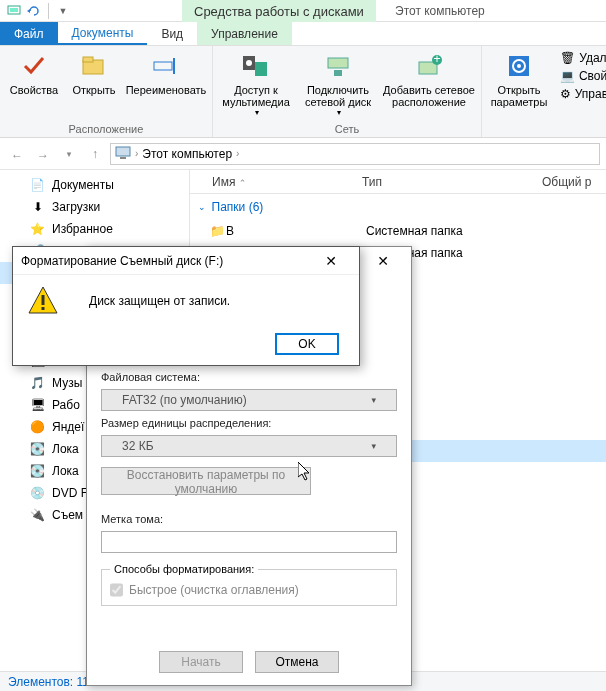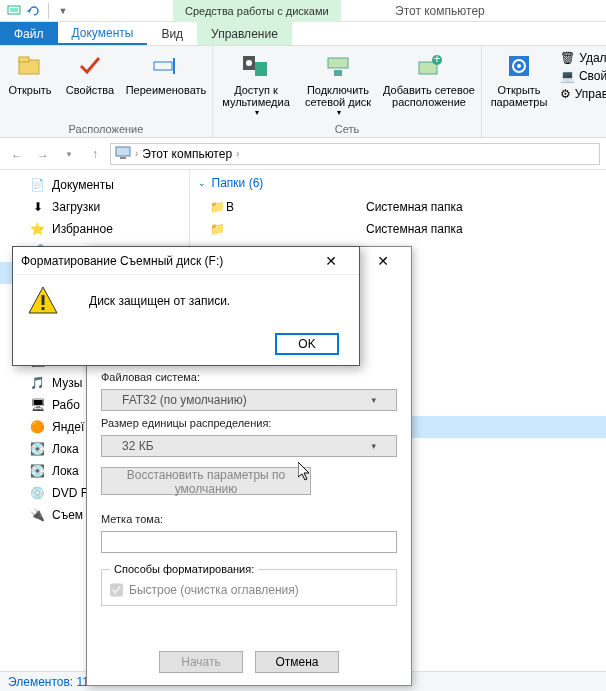--- a/index.html
+++ b/index.html
@@ -4,21 +4,21 @@
 <style>
 * { box-sizing: border-box; margin: 0; padding: 0; font-family: "Segoe UI", Tahoma, sans-serif; font-size: 12px; }
 body { background: #fff; width: 606px; height: 691px; overflow: hidden; position: relative; }
 
 
 .titlebar { height: 22px; background: #fff; border-bottom: 1px solid #e0e0e0; display: flex; align-items: center; padding: 0 4px; }
 .titlebar .qat-icon { width: 16px; height: 16px; margin: 0 2px; display: flex; align-items: center; justify-content: center; }
 .titlebar .sep { width: 1px; height: 16px; background: #ccc; margin: 0 4px; }
 
 
-.ctx-header { position: absolute; top: 0; left: 173px; height: 22px; display: flex; align-items: center; padding: 0 12px; color: #333; background: #d6f3de; font-size: 11px; }
+.ctx-header { position: absolute; top: 0; left: 182px; height: 22px; display: flex; align-items: center; padding: 0 12px; color: #333; background: #d6f3de; font-size: 13px; }
 .ctx-title { position: absolute; top: 0; left: 395px; height: 22px; color: #555; font-size: 12px; display: flex; align-items: center; }
 
 
 .tabs { height: 24px; display: flex; align-items: stretch; background: #fff; border-bottom: 1px solid #e0e0e0; }
 .tab { padding: 0 14px; display: flex; align-items: center; cursor: pointer; color: #333; }
 .tab.file { background: #1979ca; color: #fff; }
 .tab.active { border-bottom: 2px solid #1979ca; color: #1979ca; }
 .tab.ctx { background: #d6f3de; }
 
 
@@ -109,36 +109,36 @@
 <div class="tabs">
   <div class="tab file">Файл</div>
   <div class="tab active">Документы</div>
   <div class="tab">Вид</div>
   <div class="tab ctx">Управление</div>
 </div>
 
 <div class="ribbon">
   <div class="rib-group">
     <div class="rib-row">
+      <div class="rib-btn">
+        <span class="big-icon">
+            <svg width="28" height="28" viewBox="0 0 28 28">
+              <polyline points="5,14 11,20 23,6" fill="none" stroke="#d04020" stroke-width="3"></polyline>
+            </svg>
+          </span>
+        <span class="lbl">Свойства</span>
+      </div>
       <div class="rib-btn" style="width:48px">
         <span class="big-icon">
             <svg width="28" height="28" viewBox="0 0 28 28">
               <rect x="3" y="8" width="20" height="14" fill="#f3d36c" stroke="#c7a733"></rect>
               <rect x="3" y="5" width="10" height="5" fill="#f3d36c" stroke="#c7a733"></rect>
             </svg>
           </span>
         <span class="lbl">Открыть</span>
-      </div>
-      <div class="rib-btn">
-        <span class="big-icon">
-            <svg width="28" height="28" viewBox="0 0 28 28">
-              <polyline points="5,14 11,20 23,6" fill="none" stroke="#d04020" stroke-width="3"></polyline>
-            </svg>
-          </span>
-        <span class="lbl">Свойства</span>
       </div>
       <div class="rib-btn" style="width:80px">
         <span class="big-icon">
             <svg width="28" height="28" viewBox="0 0 28 28">
               <rect x="2" y="10" width="18" height="8" fill="none" stroke="#2a7bd4"></rect>
               <line x1="22" y1="6" x2="22" y2="22" stroke="#2a7bd4" stroke-width="2"></line>
             </svg>
           </span>
         <span class="lbl">Переименовать</span>
       </div>
@@ -291,20 +291,26 @@
       <div class="nav-item">
         <span class="nav-icon">💿</span>
         <span>DVD F</span>
       </div>
       <div class="nav-item">
         <span class="nav-icon">🔌</span>
         <span>Съем</span>
       </div>
     </div>
   <div class="list-pane">
+    <div class="col-header">
+      <div style="width:14px"></div>
+      <div class="col name"><span>Имя</span> <span style="font-size:9px;color:#888">⌃</span></div>
+      <div class="col type">Тип</div>
+      <div class="col size">Общий р</div>
+    </div>
     <div class="group-row">
       <span style="font-size:9px">⌄</span>
       <span>Папки (6)</span>
     </div>
     <div id="file-rows">
         <div class="file-row">
           <span style="width:16px">📁</span>
           <span class="nm">В</span>
           <span class="tp">Системная папка</span>
         </div>

